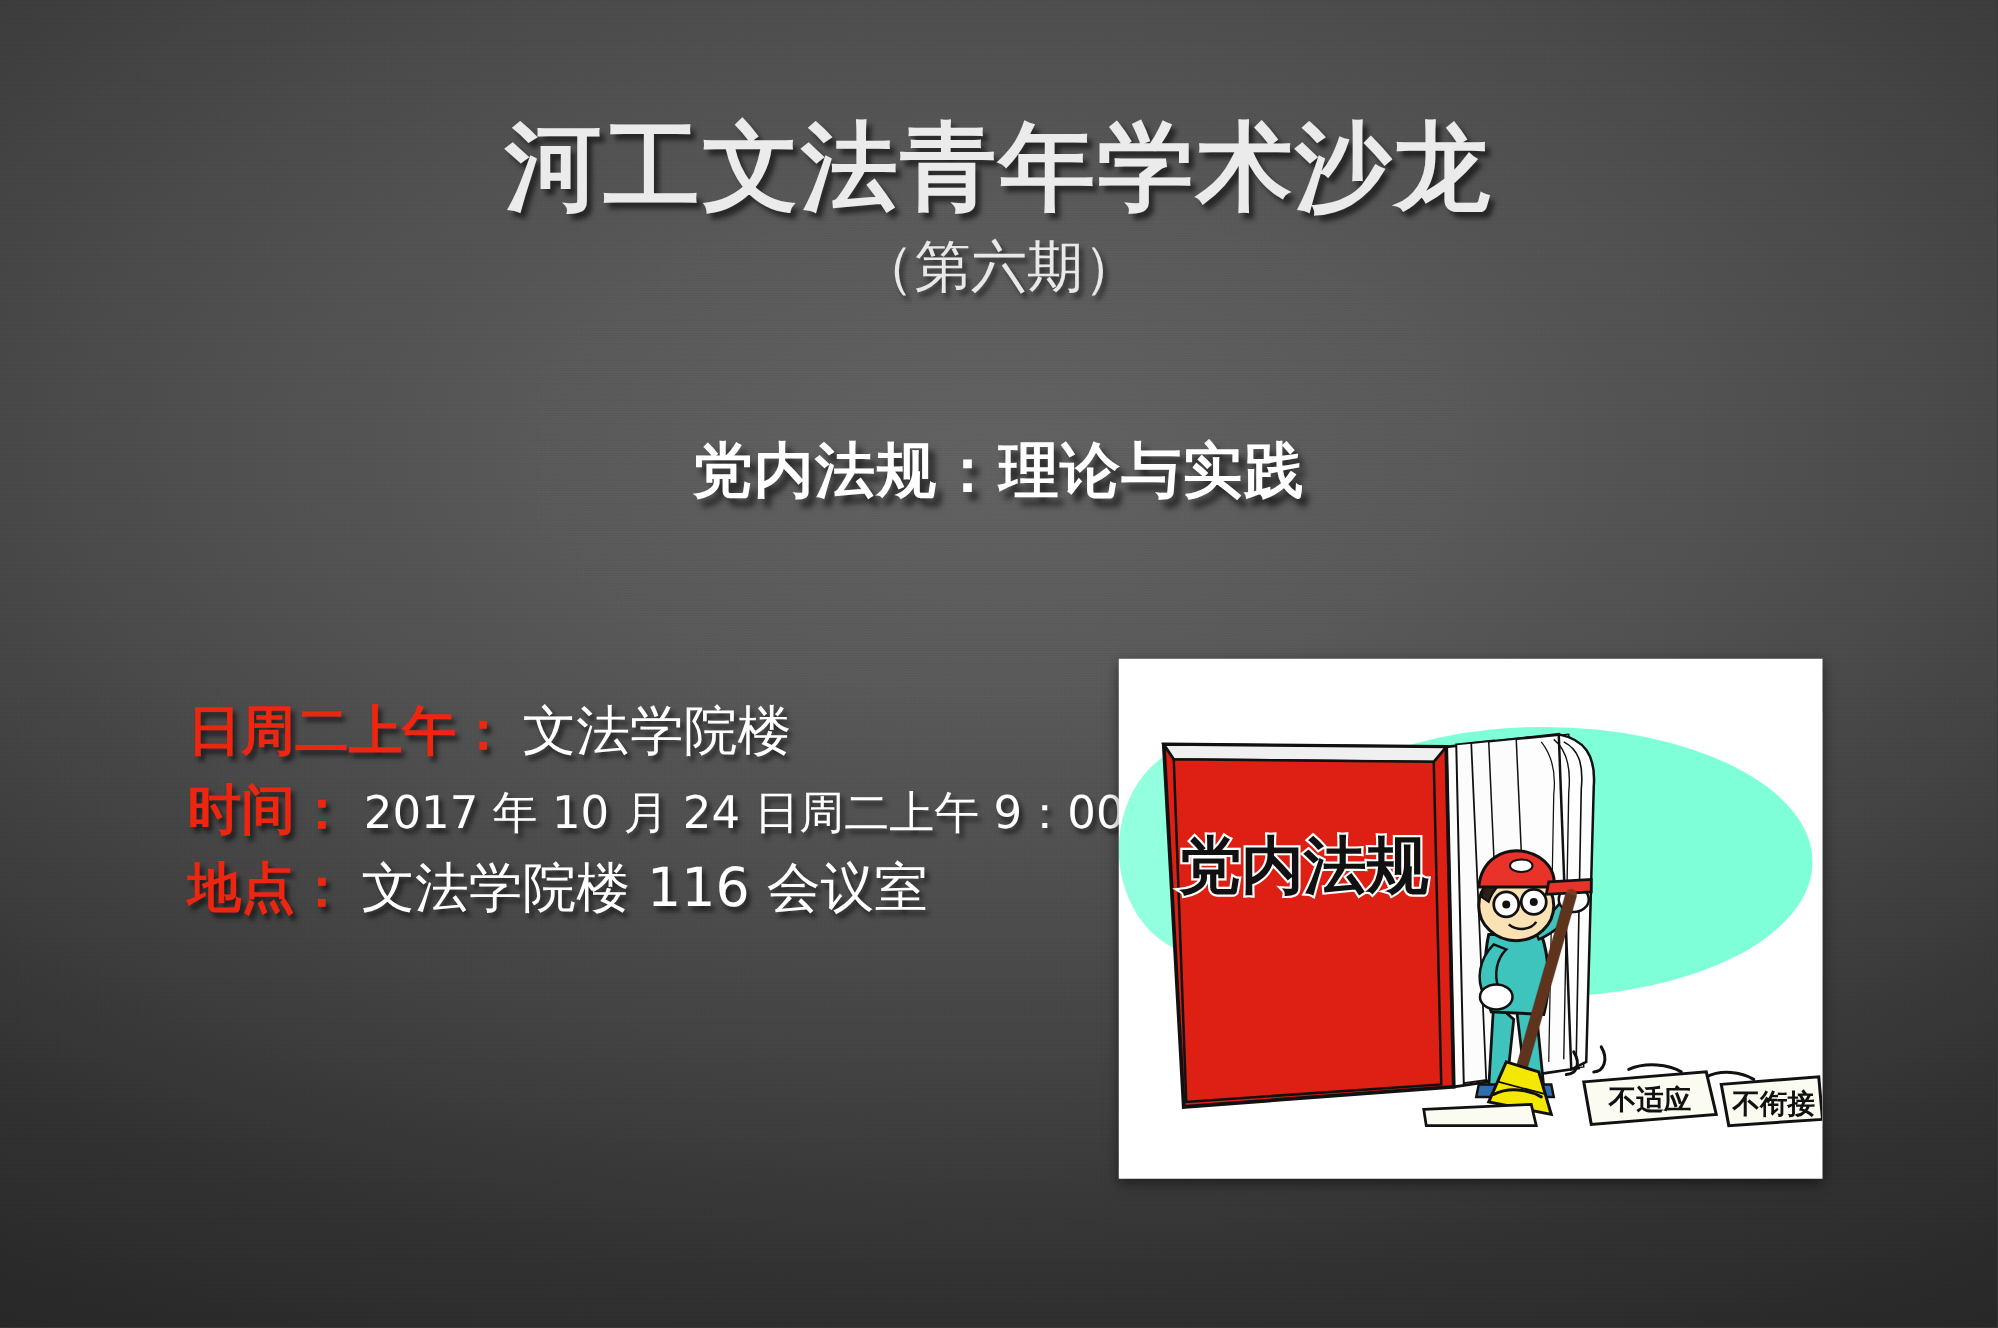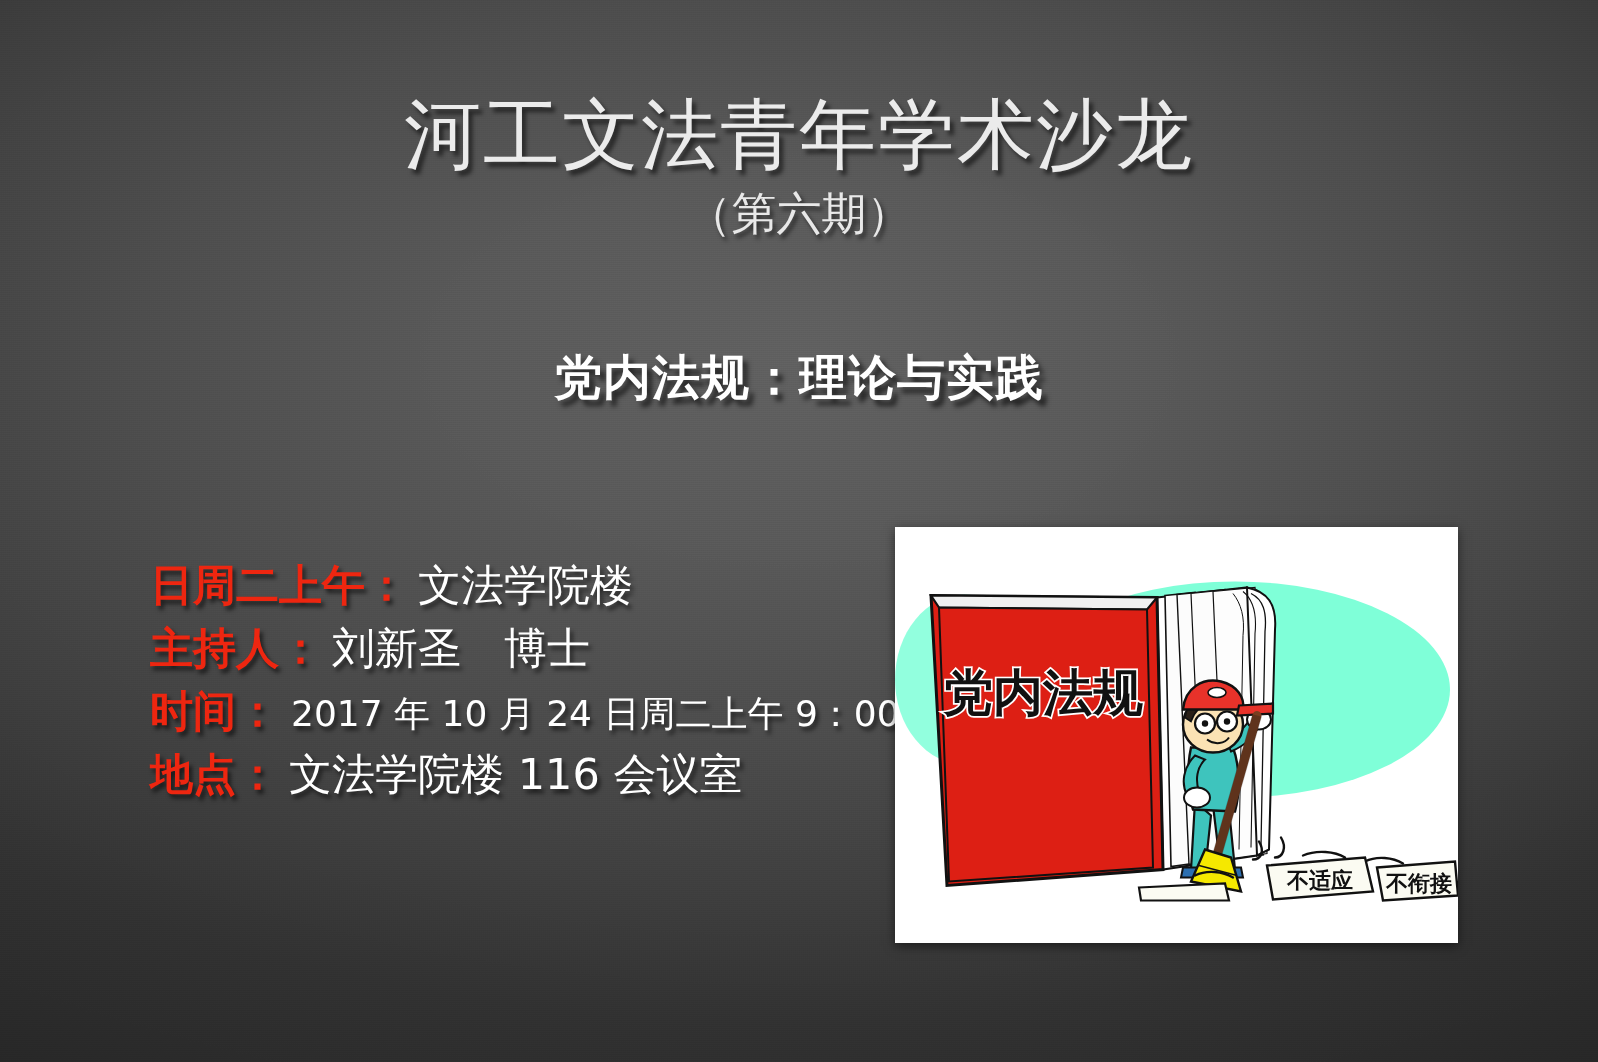--- a/index.html
+++ b/index.html
@@ -41,21 +41,21 @@
   .title-block {
     position: absolute;
     left: 0;
     right: 0;
     top: 96px;
     text-align: center;
   }
   .main-title {
     font-size: 77px;
     line-height: 1.0;
-    font-weight: normal;
+    font-weight: bold;
     color: #ebebeb;
     letter-spacing: 2px;
     text-shadow: 4px 5px 4px rgba(0,0,0,.55);
   }
   .sub-title {
     margin-top: 18px;
     font-size: 45px;
     line-height: 1.0;
     font-weight: normal;
     color: #e8e8e8;
@@ -132,23 +132,20 @@
   <div class="title-block">
     <div class="main-title">河工文法青年学术沙龙</div>
     <div class="sub-title">（第六期）</div>
   </div>
 
   <div class="headline">党内法规：理论与实践</div>
 
   <div class="info">
     <div class="info-row">
       <span class="info-label">日周二上午：</span><span class="info-value">文法学院楼</span>
-    </div>
-    <div class="info-row">
-      <span class="info-label">主持人：</span><span class="info-value">刘新圣　博士</span>
     </div>
     <div class="info-row">
       <span class="info-label">时间：</span><span class="info-value small">2017 年 10 月 24 日周二上午 9：00</span>
     </div>
     <div class="info-row">
       <span class="info-label">地点：</span><span class="info-value">文法学院楼 116 会议室</span>
     </div>
   </div>
 
   <div class="illus-frame">

